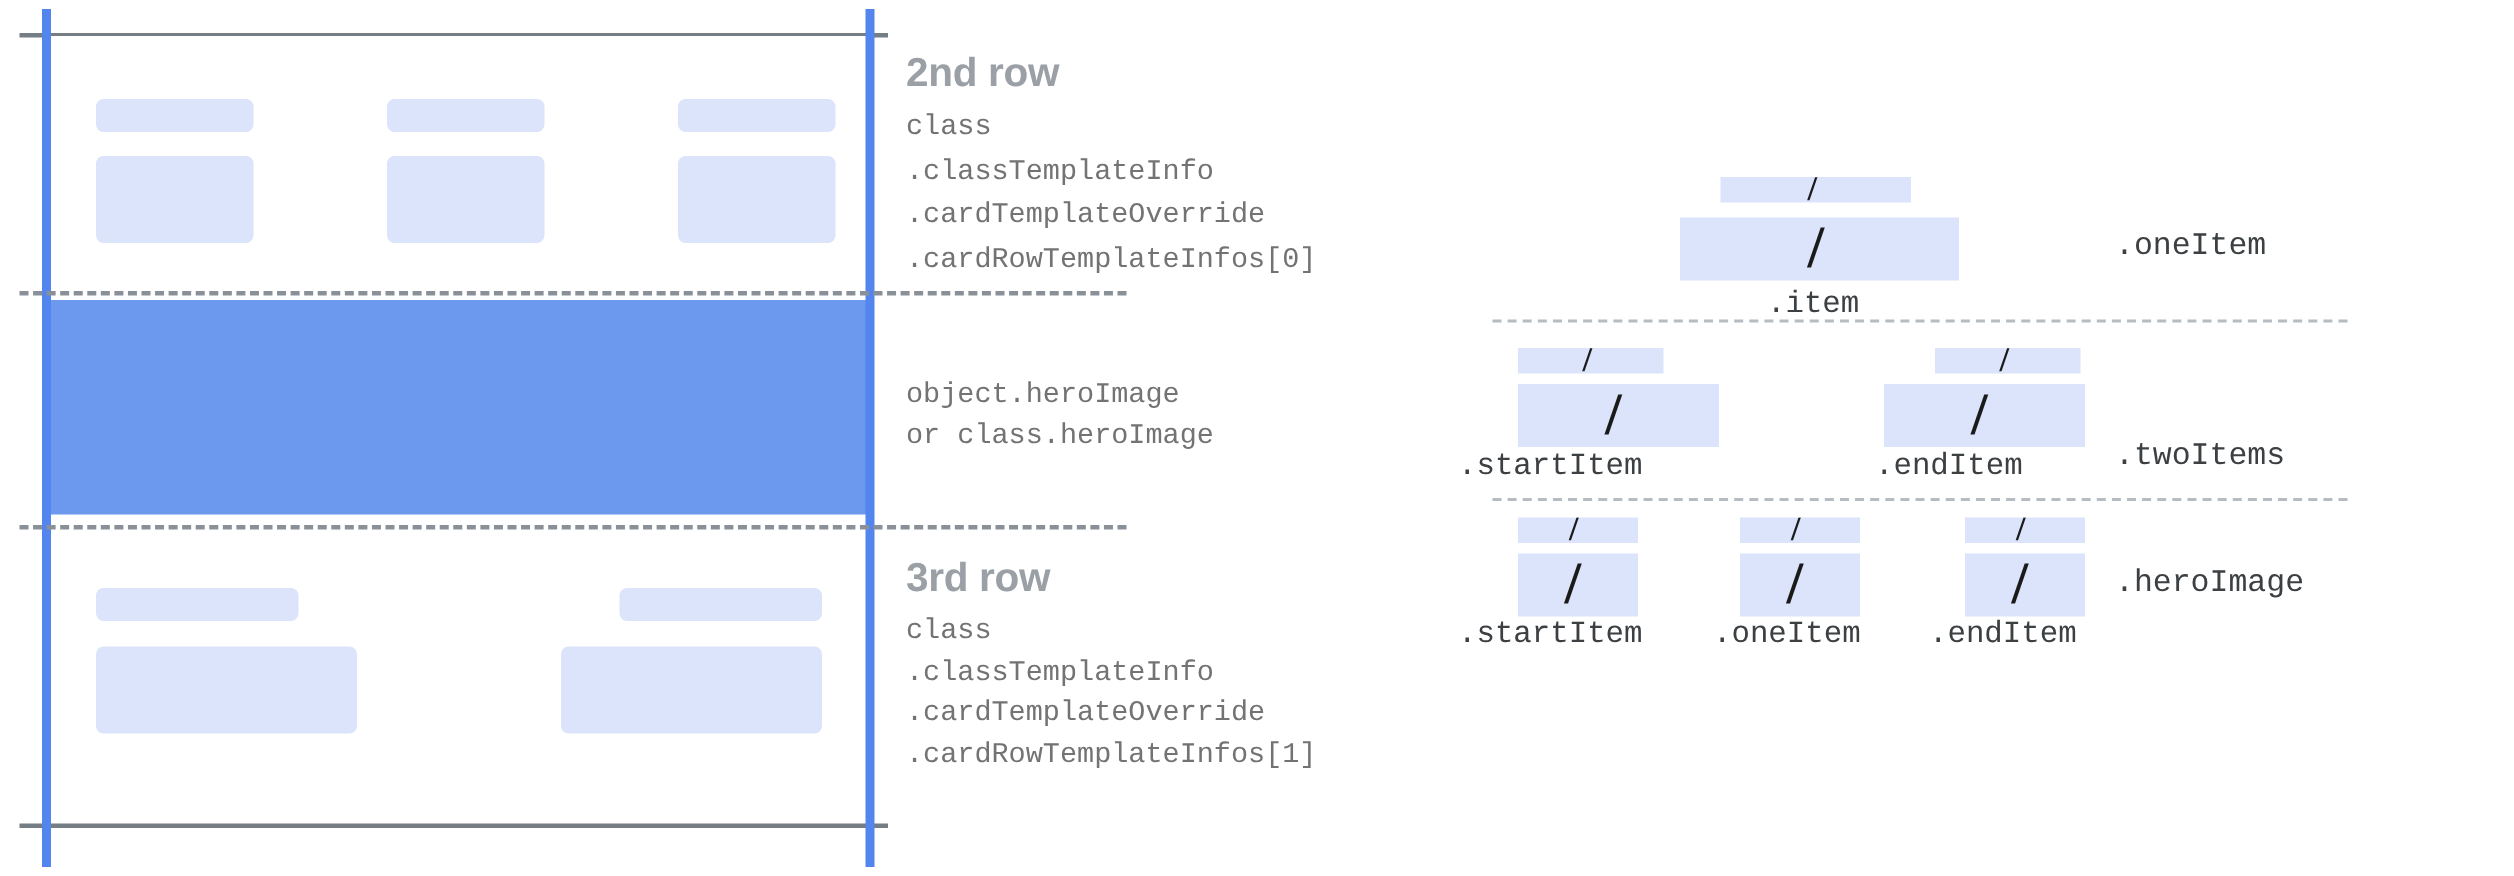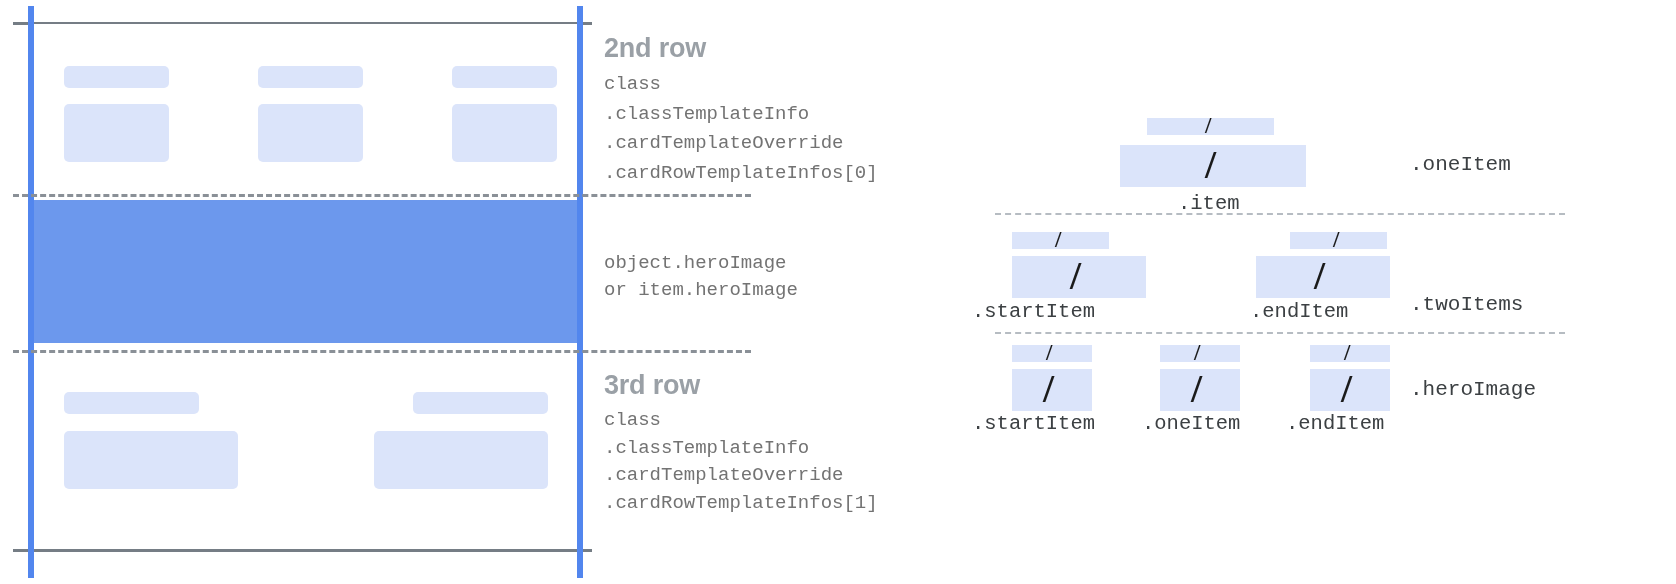--- a/index.html
+++ b/index.html
@@ -190,21 +190,21 @@
   <div class="dashline" id="dash-row2"></div>
 </div>
 
 <div class="anno anno-head" style="top:32px;">2nd row</div>
 <div class="anno anno-code" style="top:70px;">class</div>
 <div class="anno anno-code" style="top:99.5px;">.classTemplateInfo</div>
 <div class="anno anno-code" style="top:129px;">.cardTemplateOverride</div>
 <div class="anno anno-code" style="top:158.5px;">.cardRowTemplateInfos[0]</div>
 
 <div class="anno anno-code" style="top:249px;">object.heroImage</div>
-<div class="anno anno-code" style="top:276px;">or item.heroImage</div>
+<div class="anno anno-code" style="top:276px;">or class.heroImage</div>
 
 <div class="anno anno-head" style="top:369px;">3rd row</div>
 <div class="anno anno-code" style="top:406px;">class</div>
 <div class="anno anno-code" style="top:434px;">.classTemplateInfo</div>
 <div class="anno anno-code" style="top:461px;">.cardTemplateOverride</div>
 <div class="anno anno-code" style="top:489px;">.cardRowTemplateInfos[1]</div>
 
 <div id="item-diagram">
 
   <div class="chip-sm" style="left:187px; top:118px; width:127px;">

